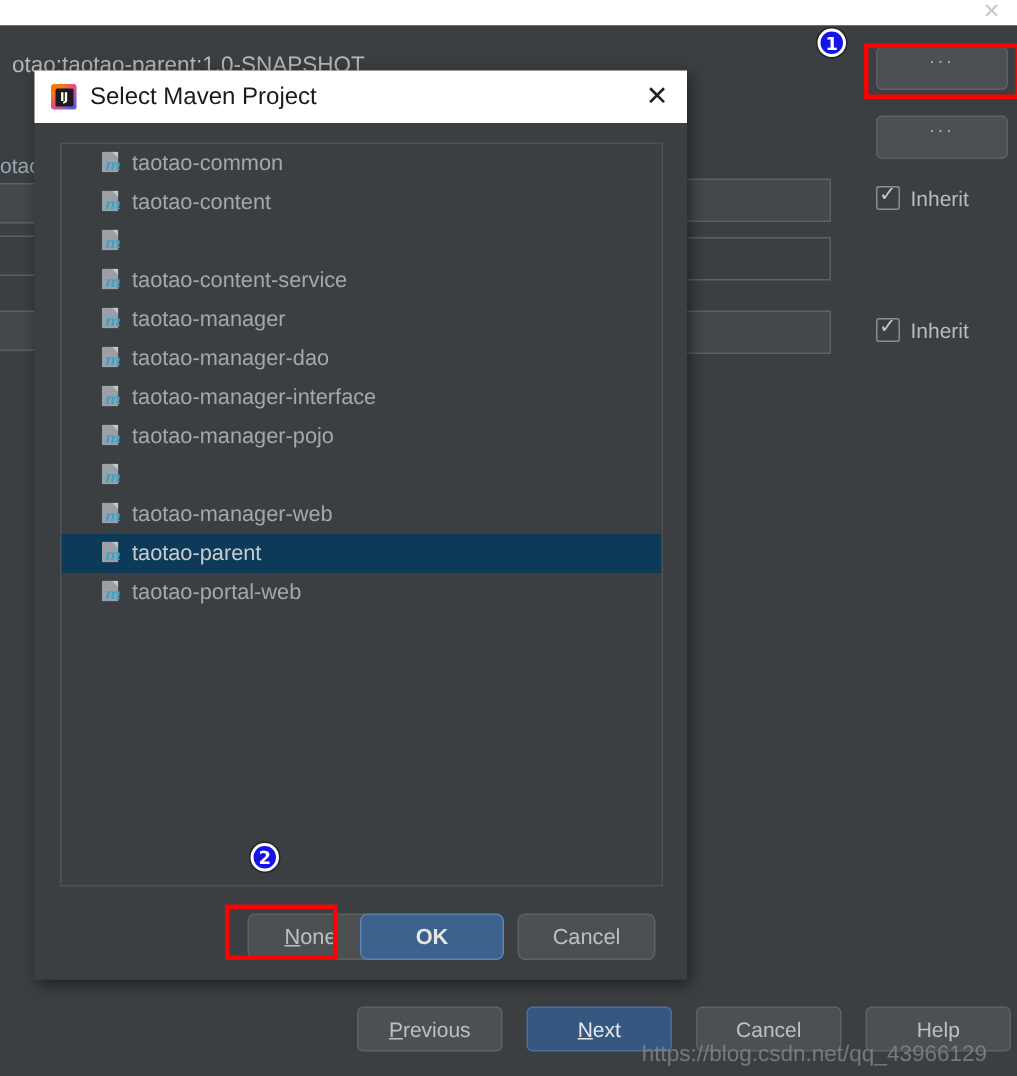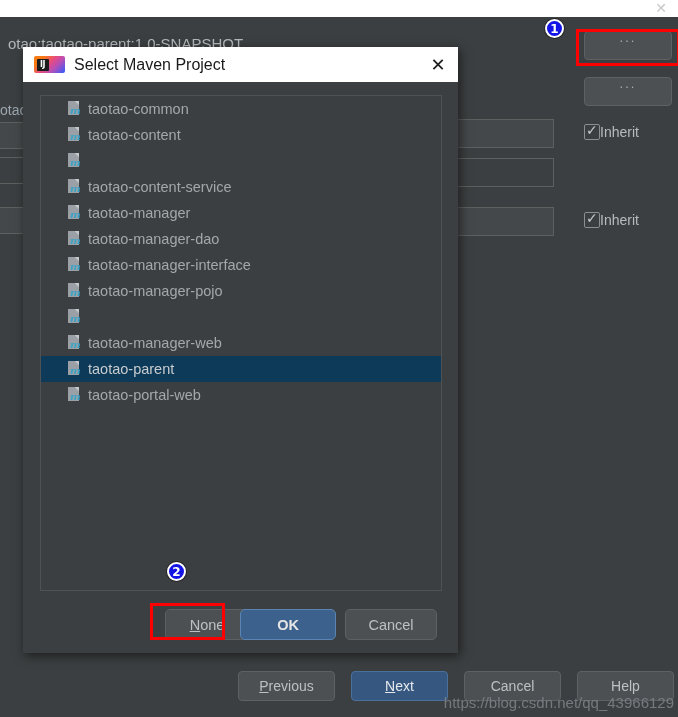--- a/index.html
+++ b/index.html
@@ -61,21 +61,21 @@
     border-radius: 4px;
     color: #a8adb0;
     font-size: 13px;
     text-align: center;
     letter-spacing: 2px;
   }
   .dots-btn span { display: block; margin-top: -2px; }
 
   .inherit-row {
     position: absolute;
-    display: flex; align-items: center; 
+    display: flex; align-items: center; gap: 7px;
     color: #b9bcbe; font-size: 14px;
   }
   .chk {
     width: 16px; height: 16px;
     border: 1px solid #8a8f92;
     background: #3c3f41;
     border-radius: 2px;
     position: relative;
   }
   .chk::after {
@@ -100,21 +100,21 @@
     display: flex; align-items: center; justify-content: center;
   }
   .wbtn.primary {
     background: #365880;
     border: 1px solid #4a6f9b;
     color: #e6e9ec;
   }
   .wbtn u { text-decoration: underline; }
 
   #watermark {
-    position: absolute; right: 4px; bottom: 6px;
+    position: absolute; right: 20px; bottom: 6px;
     color: #7e8488; font-size: 15px;
     font-family: "Liberation Sans", sans-serif;
     white-space: nowrap;
     opacity: .85;
   }
 
   
   .red-box {
     position: absolute;
     border: 3px solid #ff0000;
@@ -153,21 +153,21 @@
   }
   #dialog-close {
     position: absolute; right: 10px; top: 8px;
     width: 20px; height: 20px;
     color: #202020; font-size: 18px; line-height: 19px; text-align: center;
     font-family: "DejaVu Sans", sans-serif;
   }
 
   
   .ij-logo {
-    width: 31px; height: 17px; position: relative; border-radius: 2px;
+    width: 17px; height: 17px; position: relative; border-radius: 2px;
     overflow: hidden;
     background: linear-gradient(135deg,#f97a12 0%,#f97a12 22%,#e64b81 48%,#b64fb7 68%,#2d5bff 100%);
   }
   .ij-logo .inner {
     position: absolute; left: 2.5px; top: 2.5px; width: 12px; height: 12px;
     background: #1b1b1b; border-radius: 1px;
   }
   .ij-logo .ij-text {
     position: absolute; left: 0; top: 0; width: 17px; height: 17px;
     color: #ffffff; font-size: 8px; font-weight: bold;

